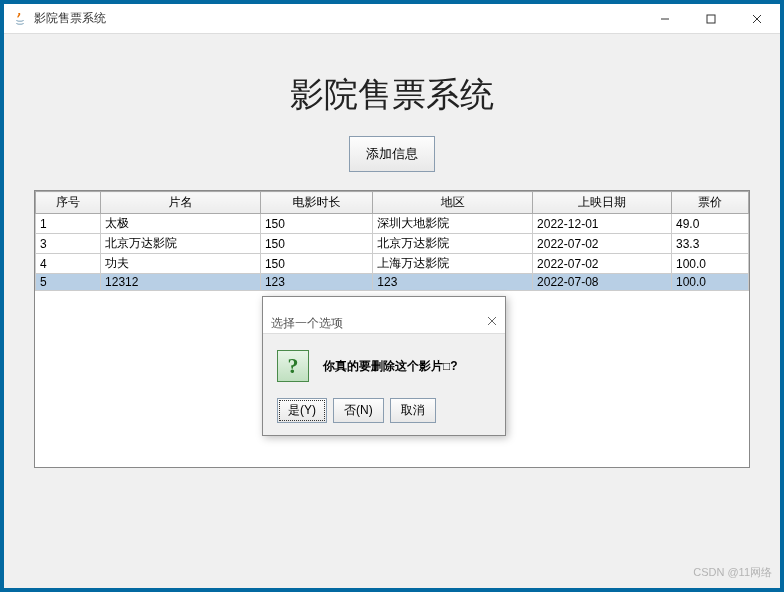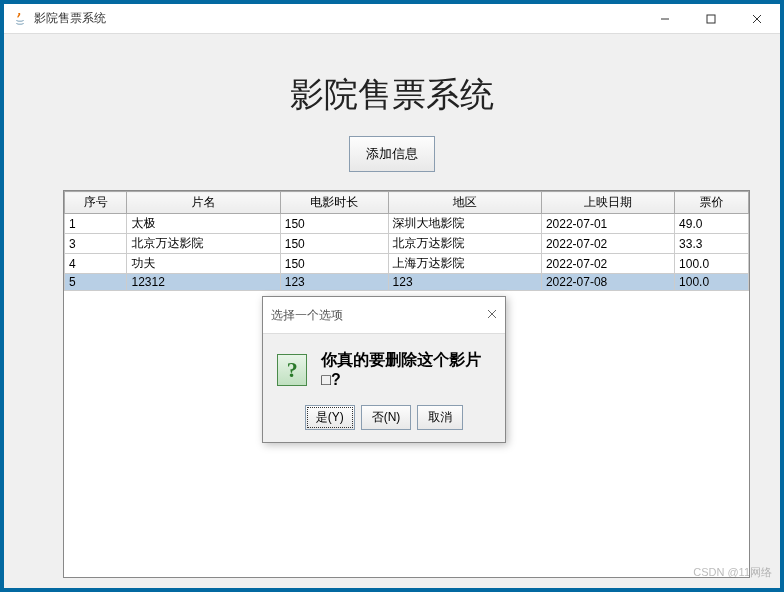--- a/index.html
+++ b/index.html
@@ -73,23 +73,22 @@
       padding: 8px 16px;
       background: linear-gradient(#fdfdfd, #e8e8e8);
       border: 1px solid #8a9db0;
       font-size: 13px;
       cursor: pointer;
       font-family: Liberation Serif, serif;
     }
     .table-wrap {
       border: 1px solid #888;
       background: #fff;
-      height: 388px;
+      height: 278px;
       overflow: hidden;
-      margin-left: 29px;
     }
     table {
       width: 100%;
       border-collapse: collapse;
       font-size: 12px;
     }
     th {
       background: linear-gradient(#f8f8f8, #ececec);
       border: 1px solid #aaa;
       padding: 2px 4px;
@@ -114,21 +113,20 @@
       width: 244px;
       background: #f0f0f0;
       border: 1px solid #888;
       box-shadow: 2px 2px 8px rgba(0,0,0,0.25);
     }
     .dialog-title {
       height: 26px;
       background: #fff;
       border-bottom: 1px solid #ddd;
       display: flex;
-      align-items: center;
       justify-content: space-between;
       padding: 18px 8px;
       font-size: 12px;
       color: #555;
     }
     .dialog-body {
       padding: 16px 14px 12px 14px;
     }
     .dialog-msg-row {
       display: flex;
@@ -143,27 +141,27 @@
       background: linear-gradient(#e8f5e8, #c0e0c0);
       display: flex;
       align-items: center;
       justify-content: center;
       font-size: 22px;
       font-weight: bold;
       color: #2a7a2a;
       font-family: serif;
     }
     .dialog-msg {
-      font-size: 16px;
+      font-size: 12px;
       font-weight: bold;
     }
     .dialog-btns {
       display: flex;
       gap: 6px;
-      justify-content: center;
+      justify-content: flex-start;
     }
     .dlg-btn {
       padding: 3px 10px;
       background: linear-gradient(#fdfdfd, #e8e8e8);
       border: 1px solid #8a9db0;
       font-size: 12px;
       cursor: pointer;
       font-family: inherit;
     }
     .dlg-btn.focus {
@@ -230,21 +228,21 @@
             <th>上映日期</th>
             <th>票价</th>
           </tr>
         </thead>
         <tbody id="tbody">
             <tr>
               <td>1</td>
               <td>太极</td>
               <td>150</td>
               <td>深圳大地影院</td>
-              <td>2022-07-01</td>
+              <td>2022-12-01</td>
               <td>49.0</td>
             </tr>
             <tr>
               <td>3</td>
               <td>北京万达影院</td>
               <td>150</td>
               <td>北京万达影院</td>
               <td>2022-07-02</td>
               <td>33.3</td>
             </tr>

